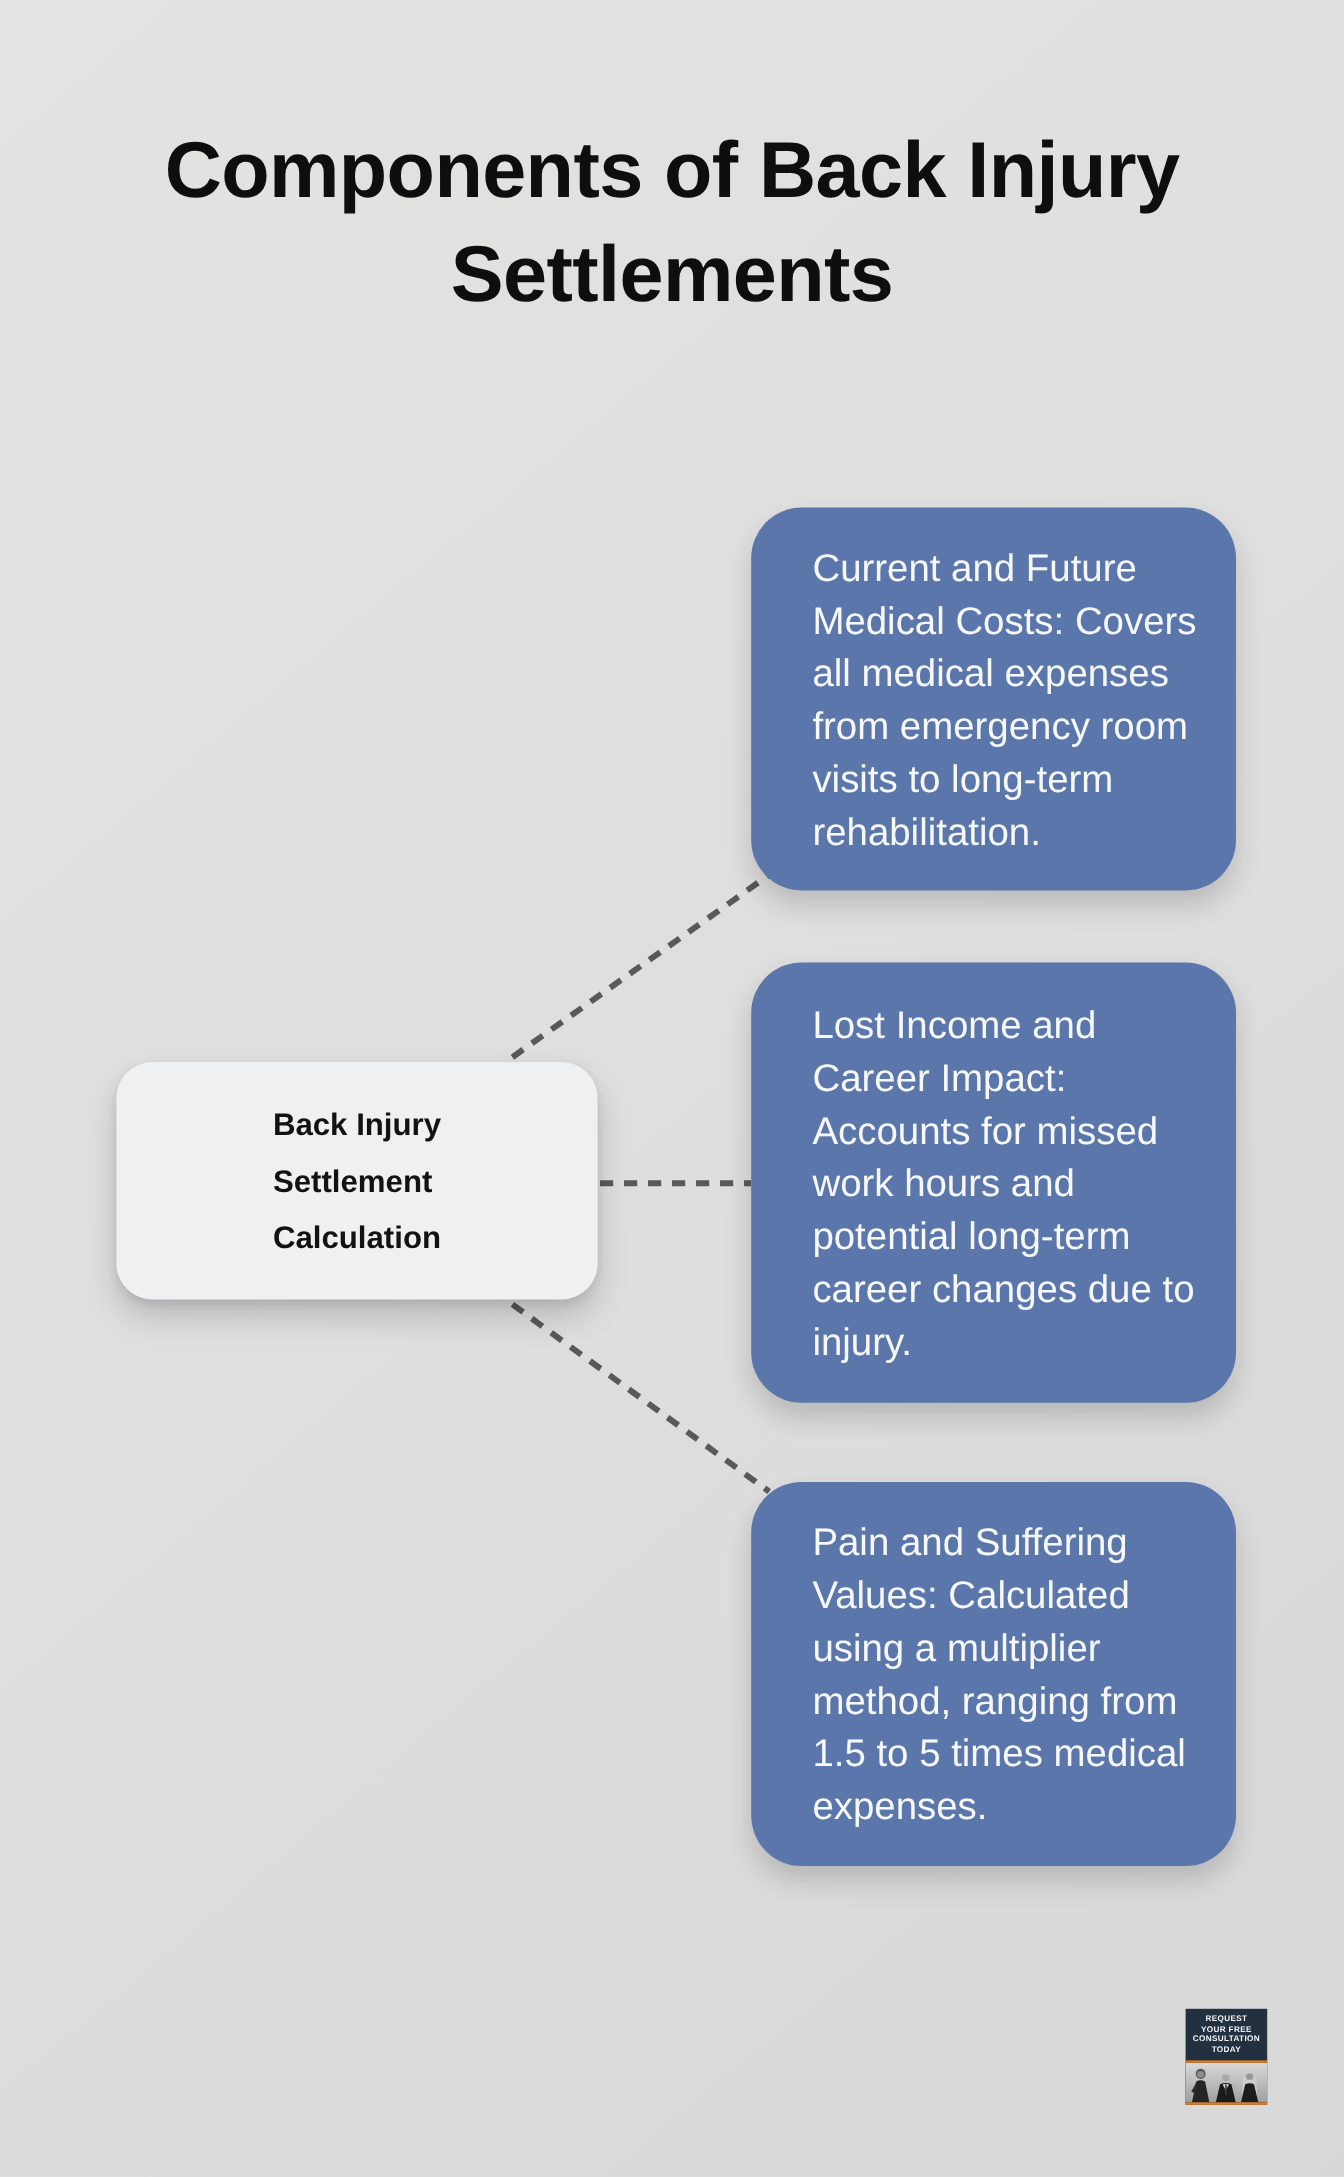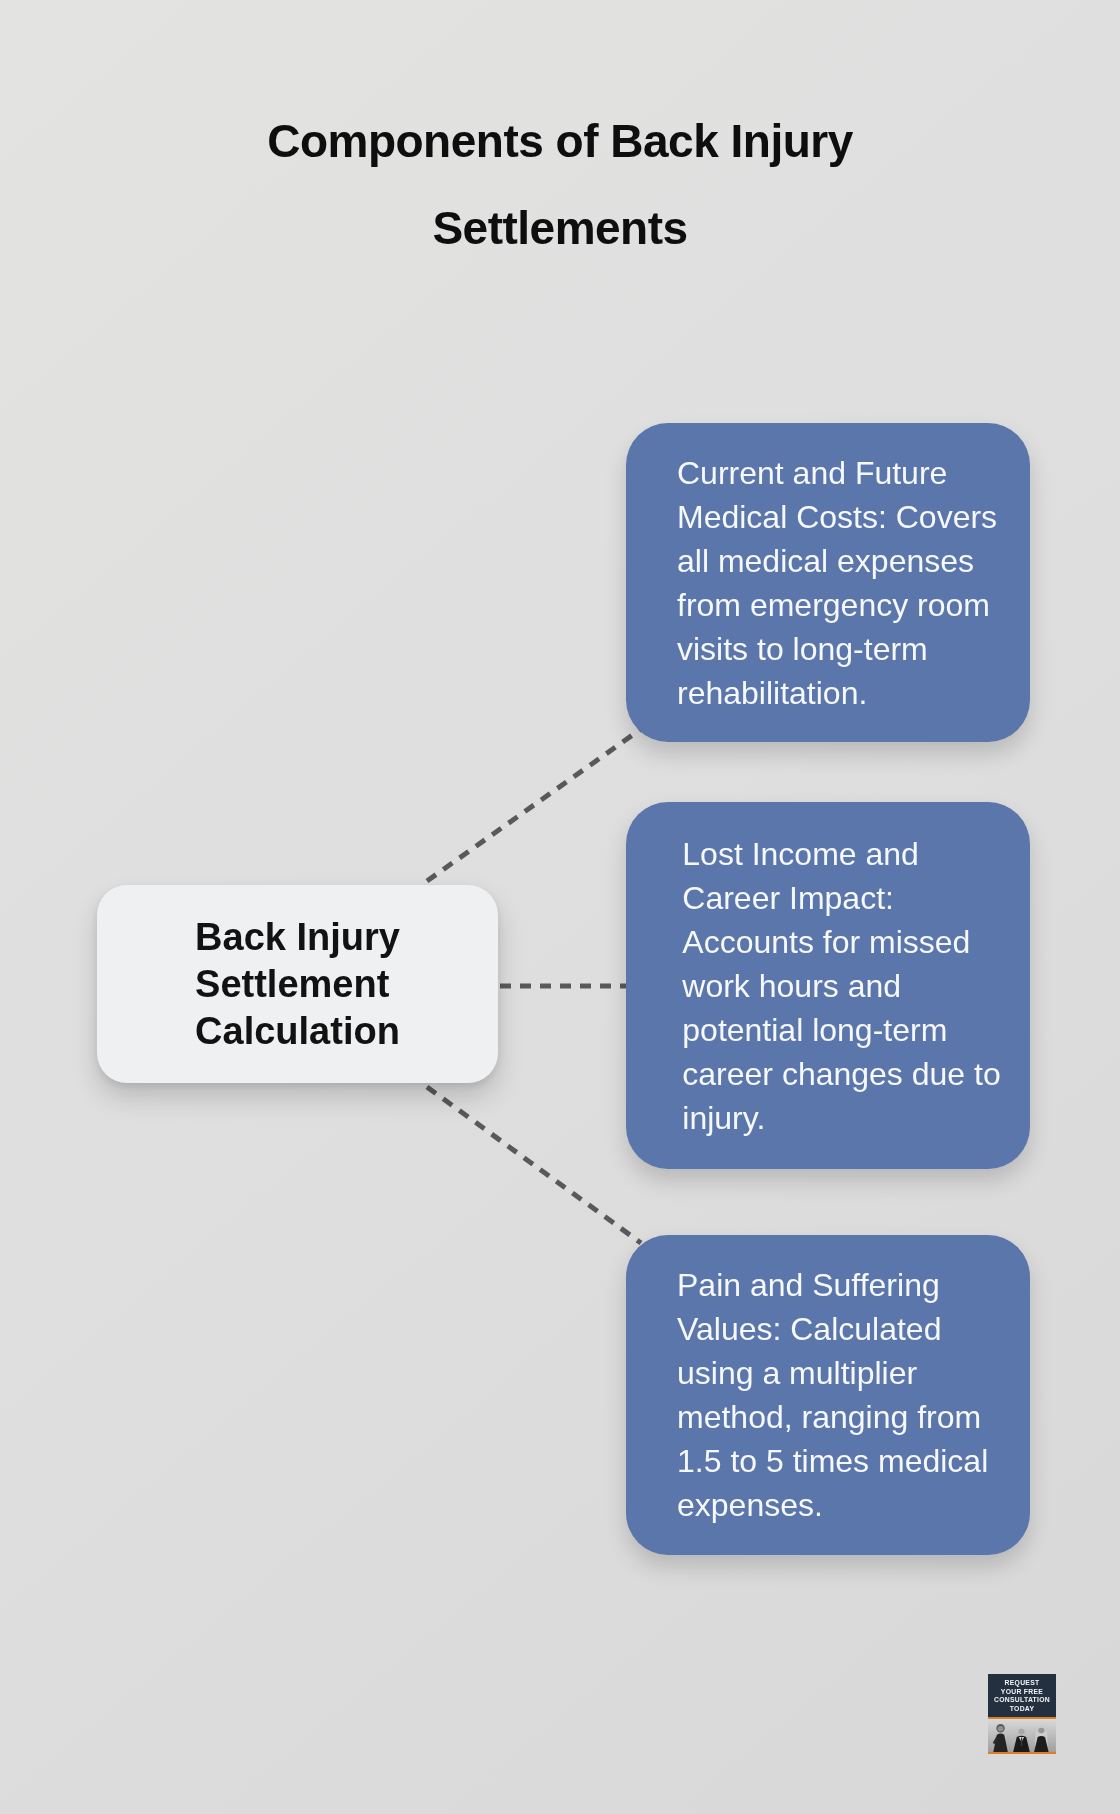--- a/index.html
+++ b/index.html
@@ -10,52 +10,52 @@
   }
   .stage{
     position:relative;width:1120px;height:1814px;overflow:hidden;
     background:linear-gradient(140deg,#e3e3e2 0%,#dedede 52%,#d8d8d9 100%);
   }
 
   
   .page-title{
     position:absolute;top:98px;left:0;width:1120px;margin:0;
     text-align:center;
-    font-size:46px;line-height:87px;font-weight:bold;
+    font-size:66px;line-height:87px;font-weight:bold;
     letter-spacing:-0.5px;color:#0e0e0f;
     white-space:pre-line;
   }
 
   
   .connectors{position:absolute;top:0;left:0;width:1120px;height:1814px;}
   .connectors line{stroke:#595959;stroke-width:5;stroke-dasharray:11 9;}
 
   
   .center-node{
     position:absolute;left:97px;top:885px;width:401px;height:198px;
     box-sizing:border-box;
     background:#eef0f2;border-radius:30px;
     box-shadow:0 14px 26px rgba(0,0,0,.17), 0 3px 7px rgba(0,0,0,.08);
     display:flex;align-items:center;justify-content:center;
   }
   .center-node-label{
-    font-size:38px;line-height:47px;font-weight:bold;color:#121213;
+    font-size:26px;line-height:47px;font-weight:bold;color:#121213;
     text-align:left;white-space:pre-line;
   }
 
   
   .card{
     position:absolute;left:626px;width:404px;box-sizing:border-box;
     background:#5b76ab;border-radius:42px;
     box-shadow:0 12px 22px rgba(0,0,0,.16);
     display:flex;align-items:center;
     padding:24px 24px 24px 30px;
   }
   .card-medical-costs{top:423px;height:319px;}
-  .card-lost-income{top:802px;height:367px;justify-content:center;}
+  .card-lost-income{top:802px;height:367px;}
   .card-pain-suffering{top:1235px;height:320px;}
   .card-text{
     font-size:32px;line-height:44px;color:#f6f8fb;
     text-align:left;white-space:pre-line;margin-left:21px;
   }
 
   
   .badge{
     position:absolute;left:988px;top:1674px;width:68px;height:80px;
     background:#233040;display:flex;flex-direction:column;cursor:pointer;

